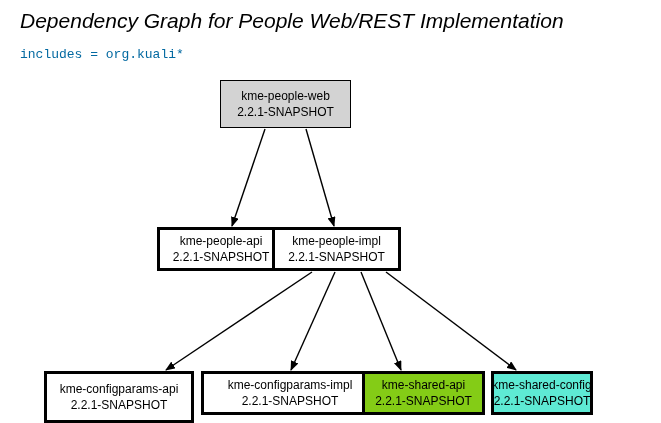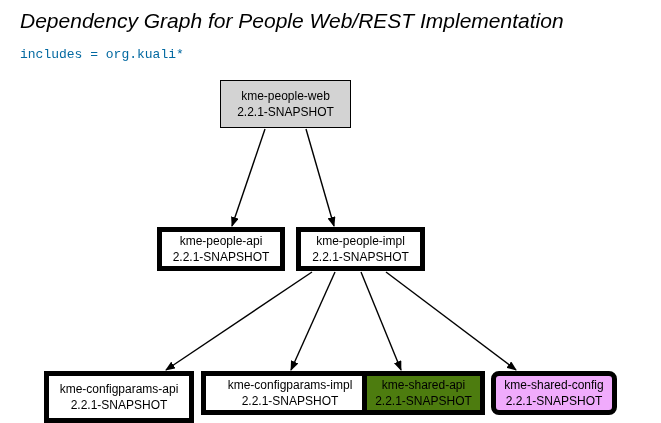--- a/index.html
+++ b/index.html
@@ -41,21 +41,21 @@
     top: 47px;
     font-size: 13px;
     font-family: "Liberation Mono", monospace;
     line-height: 15px;
     white-space: nowrap;
     color: #0369a1;
   }
   .node {
     position: absolute;
     box-sizing: border-box;
-    border: 5px solid #8b5cf6;
+    border: 3px solid #8b5cf6;
     background: #ffffff;
     display: flex;
     flex-direction: column;
     align-items: center;
     justify-content: center;
     font-size: 12px;
     line-height: 16px;
     text-align: center;
     white-space: nowrap;
     z-index: 2;
@@ -105,35 +105,35 @@
 
   <div id="node-layer">
       <div class="node root" style="left: 220px; top: 80px; width: 131px; height: 48px; background: rgb(211, 211, 211); border-color: rgb(0, 0, 0);">
         <span class="nd-name">kme-people-web</span>
         <span class="nd-version">2.2.1-SNAPSHOT</span>
       </div>
       <div class="node" style="left: 157px; top: 227px; width: 128px; height: 44px; background: rgb(255, 255, 255); border-color: rgb(0, 0, 0);">
         <span class="nd-name">kme-people-api</span>
         <span class="nd-version">2.2.1-SNAPSHOT</span>
       </div>
-      <div class="node" style="left: 296px; top: 227px; width: 129px; height: 44px; background: rgb(255, 255, 255); border-color: rgb(0, 0, 0);">
+      <div class="node" style="left: 272px; top: 227px; width: 129px; height: 44px; background: rgb(255, 255, 255); border-color: rgb(0, 0, 0);">
         <span class="nd-name">kme-people-impl</span>
         <span class="nd-version">2.2.1-SNAPSHOT</span>
       </div>
       <div class="node" style="left: 44px; top: 371px; width: 150px; height: 52px; background: rgb(255, 255, 255); border-color: rgb(0, 0, 0);">
         <span class="nd-name">kme-configparams-api</span>
         <span class="nd-version">2.2.1-SNAPSHOT</span>
       </div>
       <div class="node" style="left: 201px; top: 371px; width: 178px; height: 44px; background: rgb(255, 255, 255); border-color: rgb(0, 0, 0);">
         <span class="nd-name">kme-configparams-impl</span>
         <span class="nd-version">2.2.1-SNAPSHOT</span>
       </div>
-      <div class="node" style="left: 362px; top: 371px; width: 123px; height: 44px; background: #4d7c0f; border-color: rgb(0, 0, 0);">
+      <div class="node" style="left: 362px; top: 371px; width: 123px; height: 44px; background: #84cc16; border-color: rgb(0, 0, 0);">
         <span class="nd-name">kme-shared-api</span>
         <span class="nd-version">2.2.1-SNAPSHOT</span>
       </div>
-      <div class="node" style="left: 491px; top: 371px; width: 126px; height: 44px; background: #f0abfc; border-color: rgb(0, 0, 0); border-radius: 8px;">
+      <div class="node" style="left: 491px; top: 371px; width: 102px; height: 44px; background: #5eead4; border-color: rgb(0, 0, 0);">
         <span class="nd-name">kme-shared-config</span>
         <span class="nd-version">2.2.1-SNAPSHOT</span>
       </div>
     </div>
 
 </div>
 
 </body></html>

